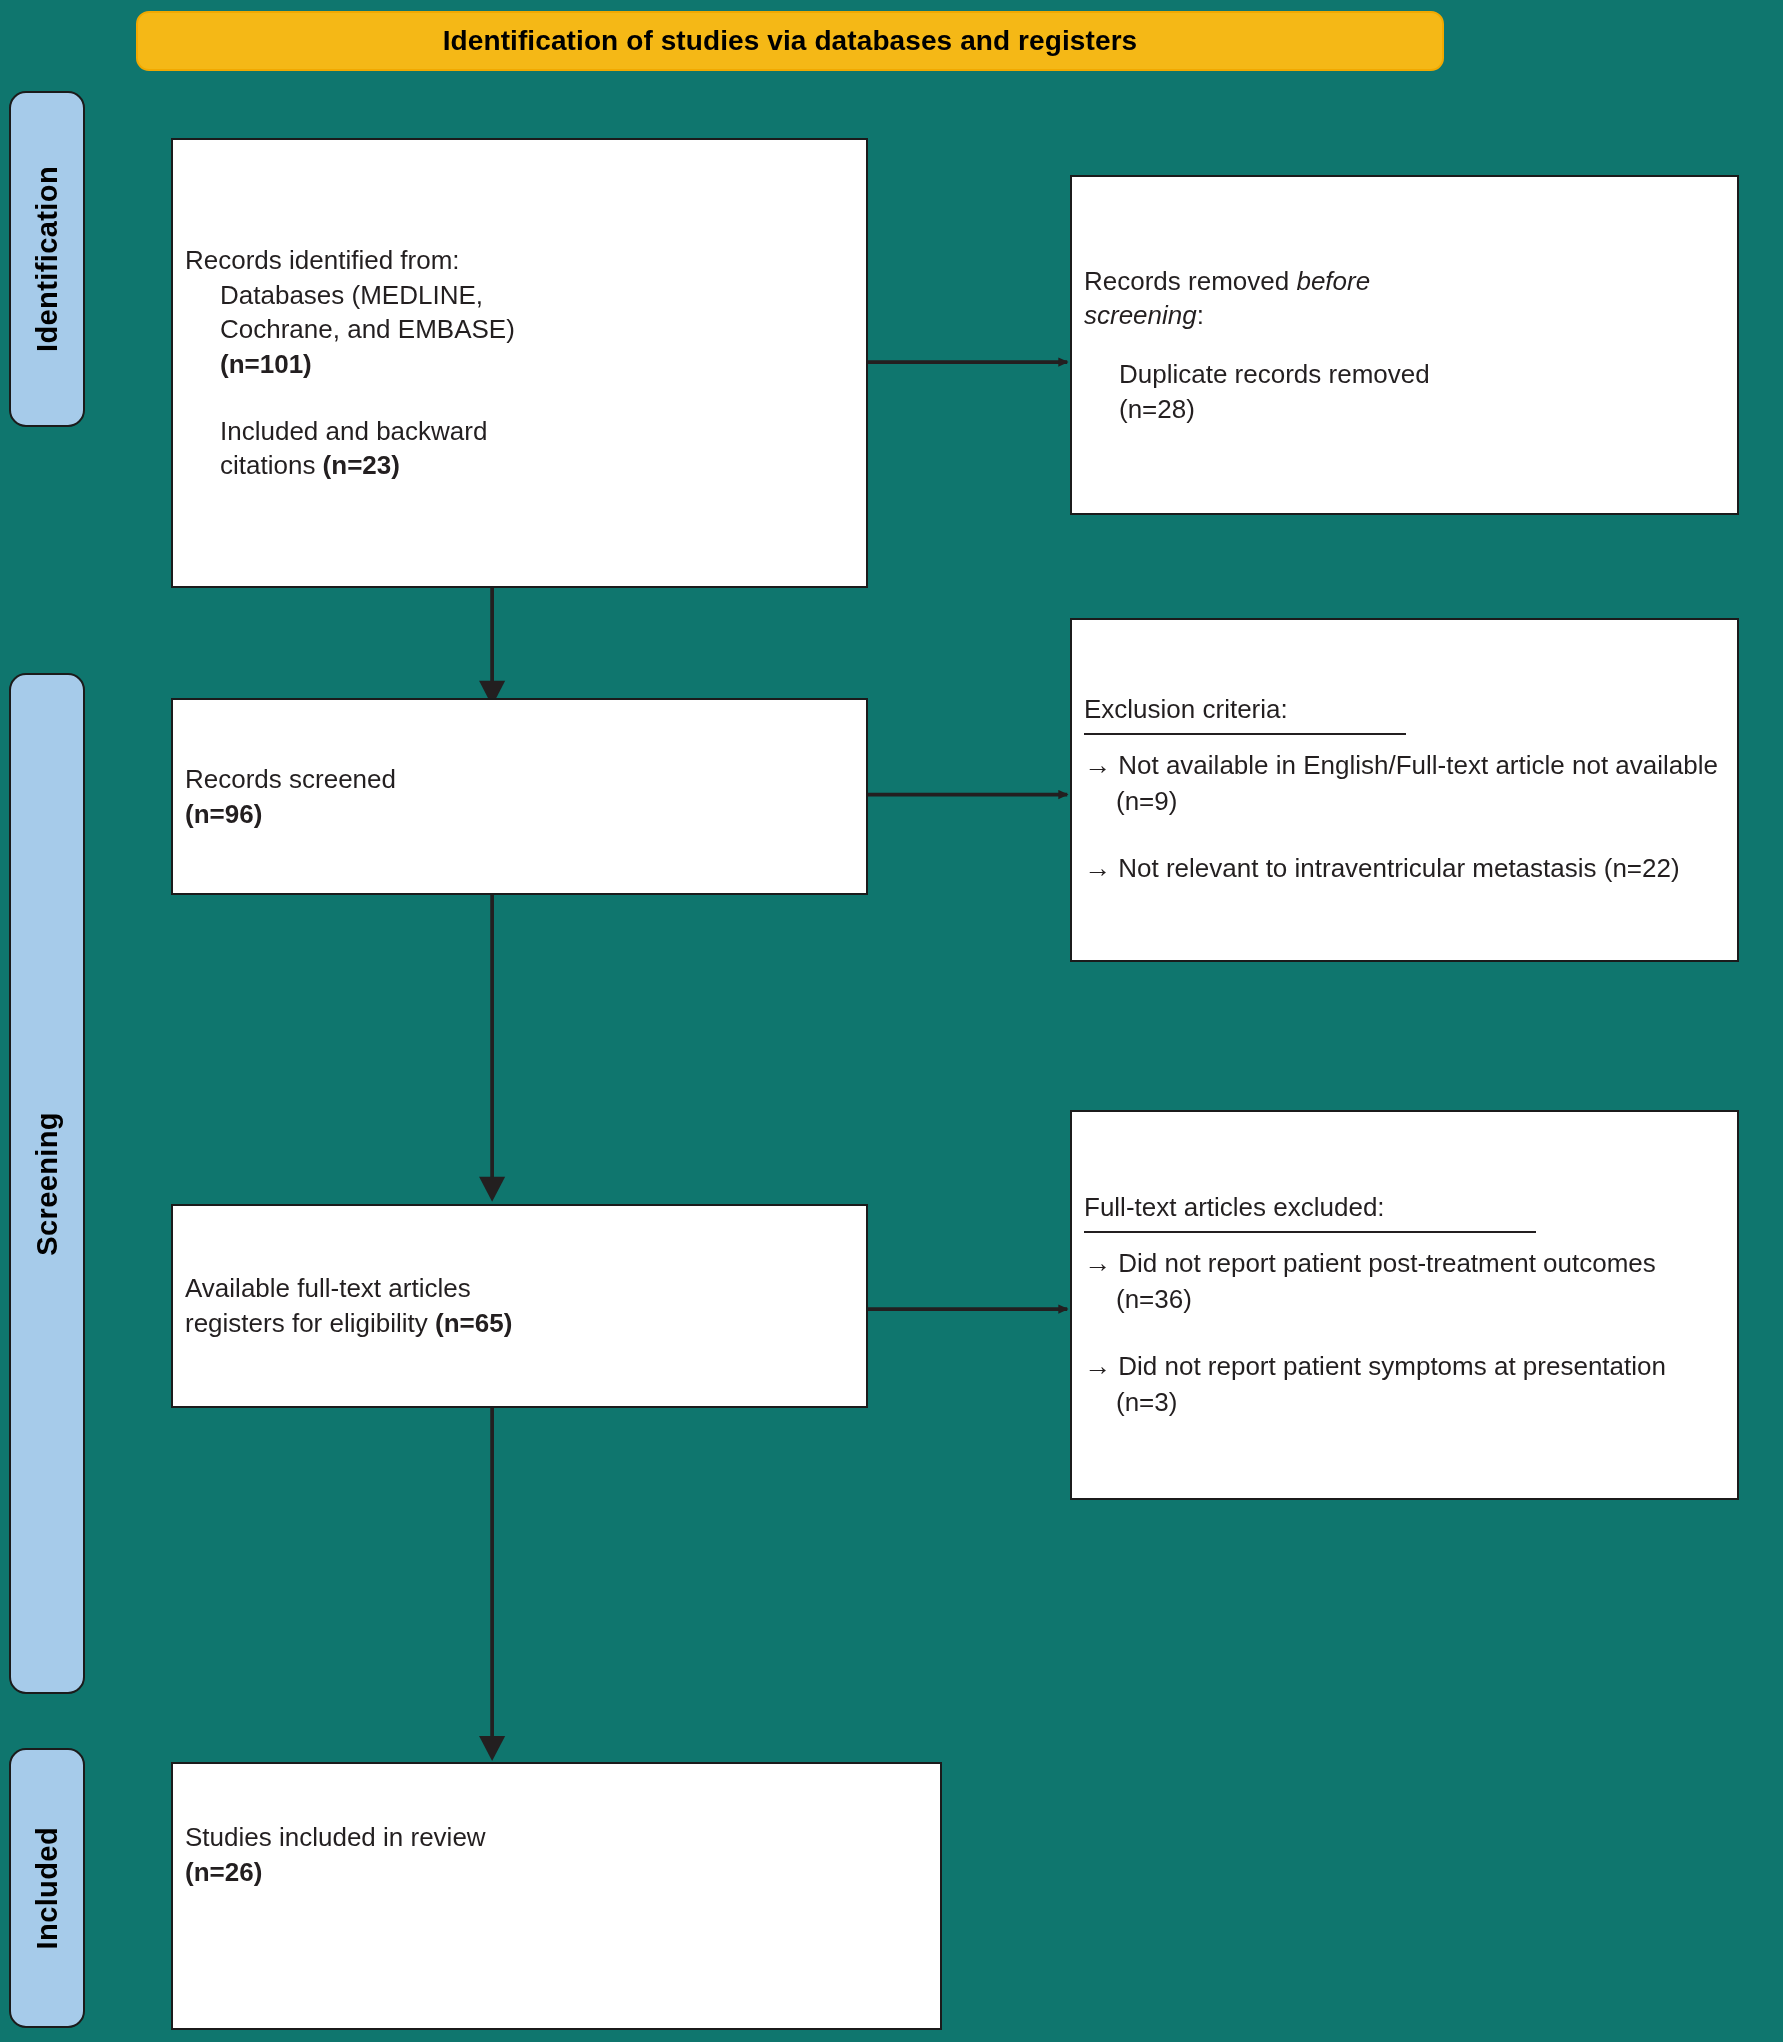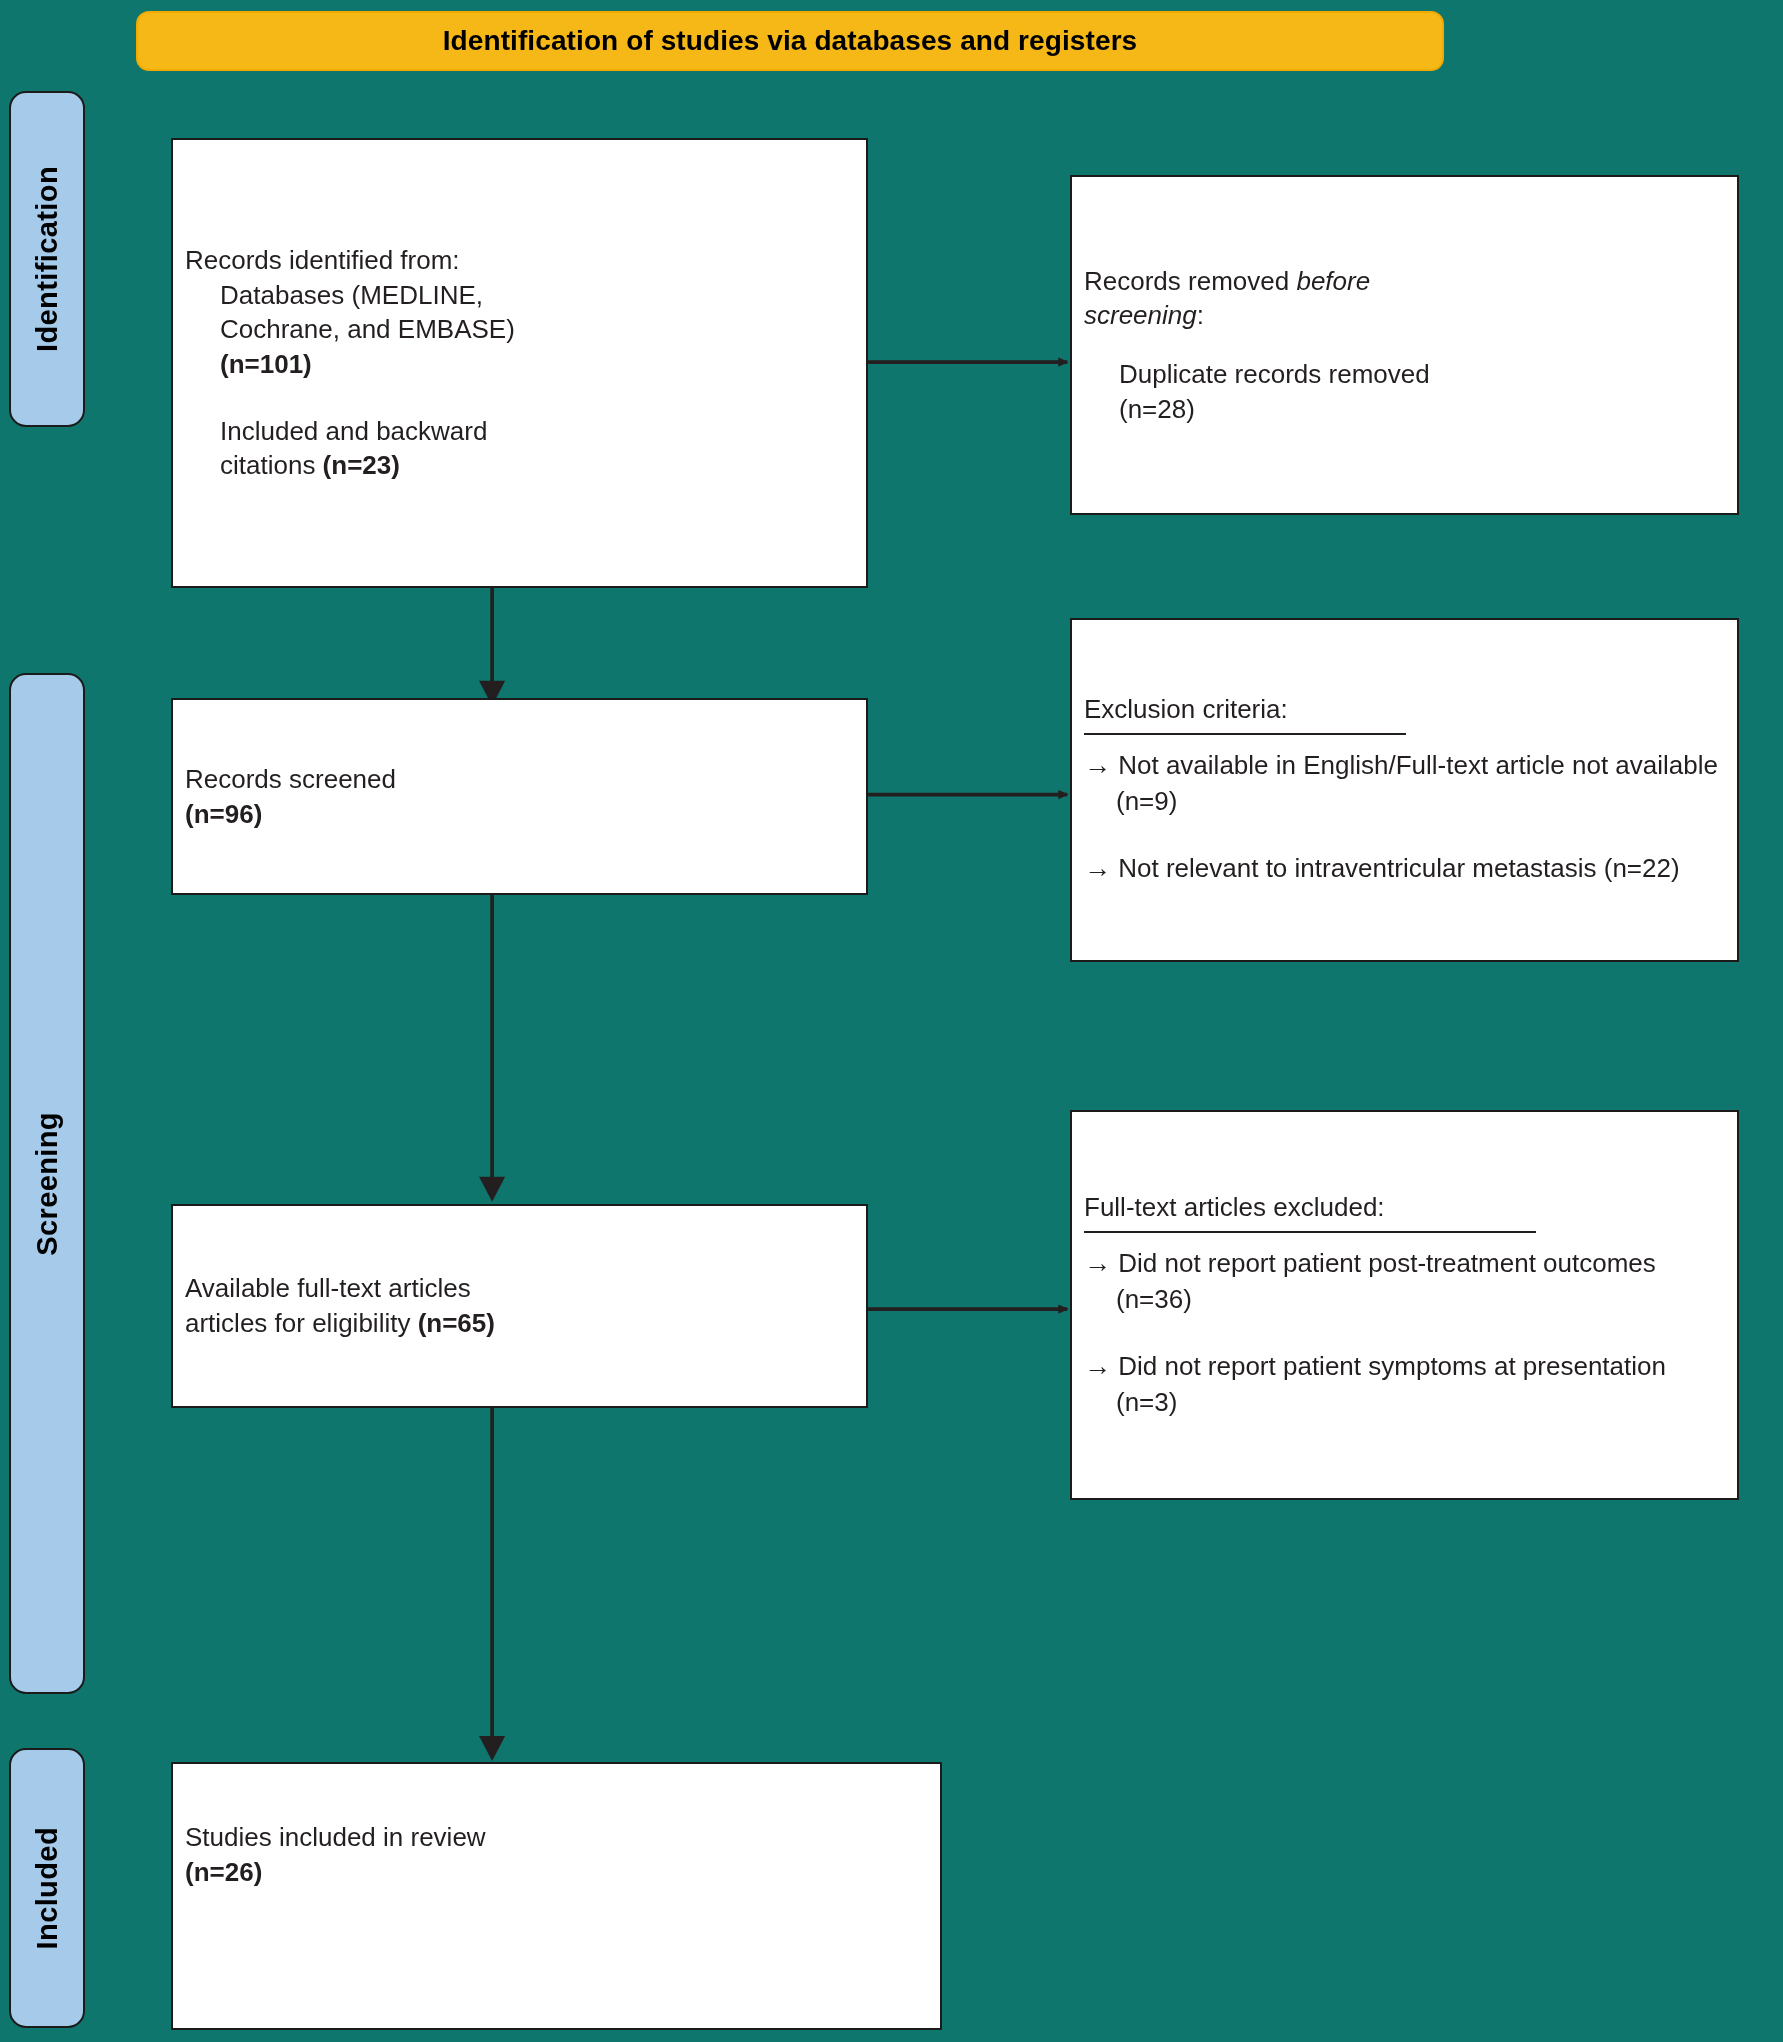--- a/index.html
+++ b/index.html
@@ -196,21 +196,21 @@
       <div style="border-bottom:2.8px solid #231f20; width:322px; margin:3.7px 0 13px 0;"></div>
       <div class="bullet"><span class="arrow-glyph">→</span><span> Not available in English/Full-text article not available (n=9)</span></div>
       <div class="spacer"></div>
       <div class="bullet"><span class="arrow-glyph">→</span><span> Not relevant to intraventricular metastasis (n=22)</span></div>
     </div>
   </div>
 
   <div class="box" style="left:171px; top:1204px; width:697px; height:204px;">
     <div class="box-inner">
       <div class="line">Available full-text articles</div>
-      <div class="line"><span>articles for eligibility </span><span class="b">(n=65)</span></div>
+      <div class="line"><span>registers for eligibility </span><span class="b">(n=65)</span></div>
     </div>
   </div>
 
   <div class="box" style="left:1070px; top:1110px; width:669px; height:390px;">
     <div class="box-inner">
       <div><span class="rule-head" style="border-bottom:none;">Full-text articles excluded:</span></div>
       <div style="border-bottom:2.8px solid #231f20; width:452px; margin:3.7px 0 13px 0;"></div>
       <div class="bullet"><span class="arrow-glyph">→</span><span> Did not report patient post-treatment outcomes (n=36)</span></div>
       <div class="spacer"></div>
       <div class="bullet"><span class="arrow-glyph">→</span><span> Did not report patient symptoms at presentation (n=3)</span></div>

